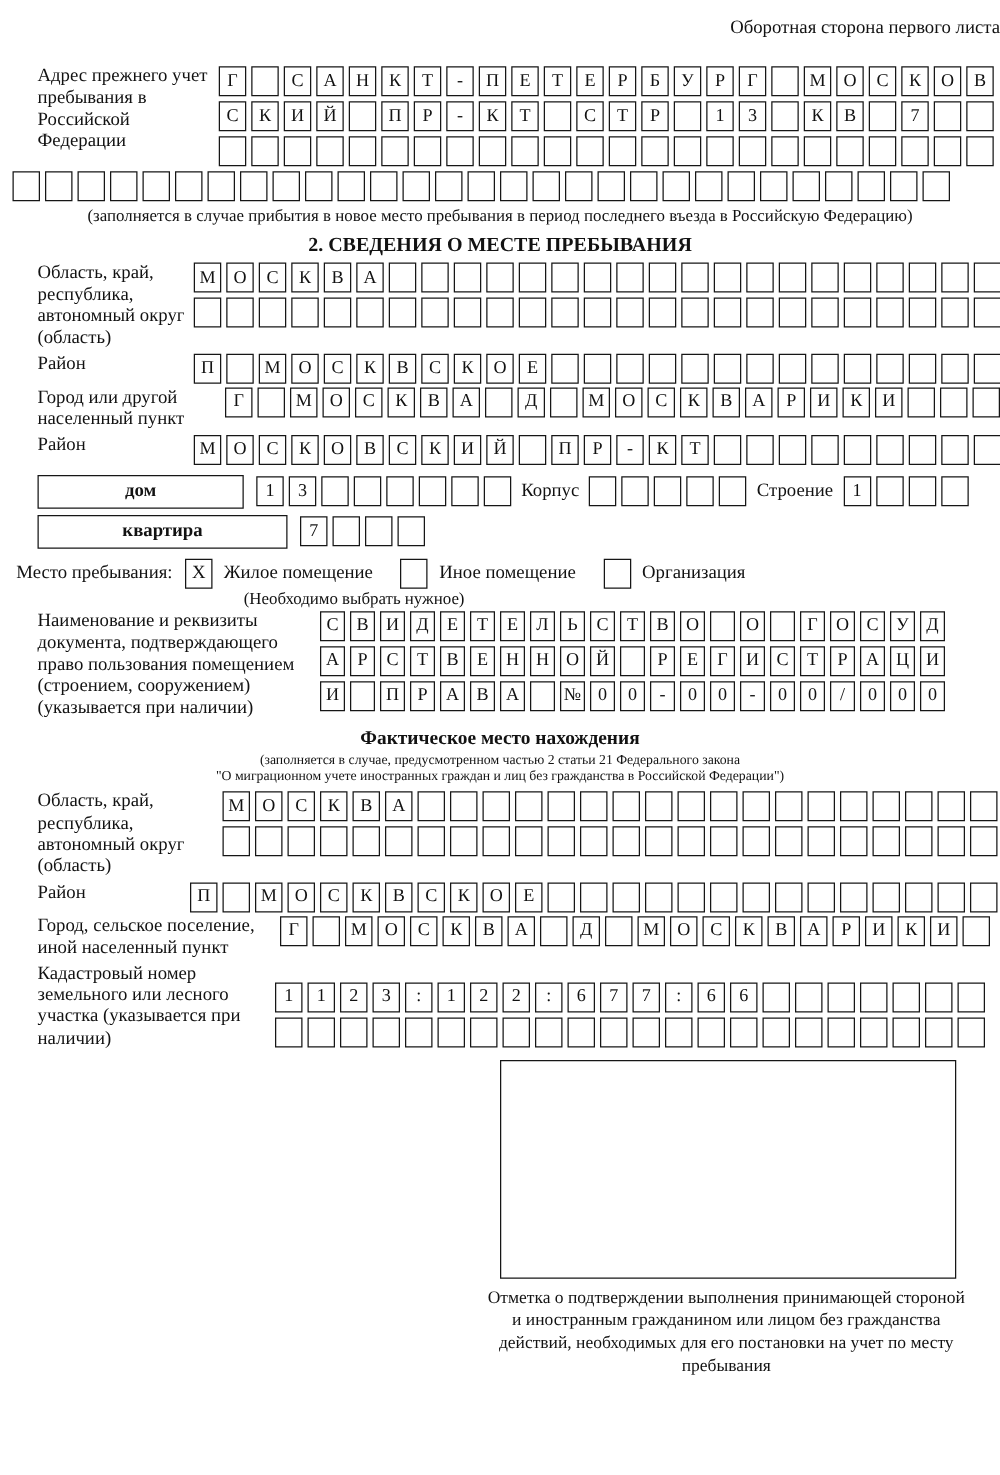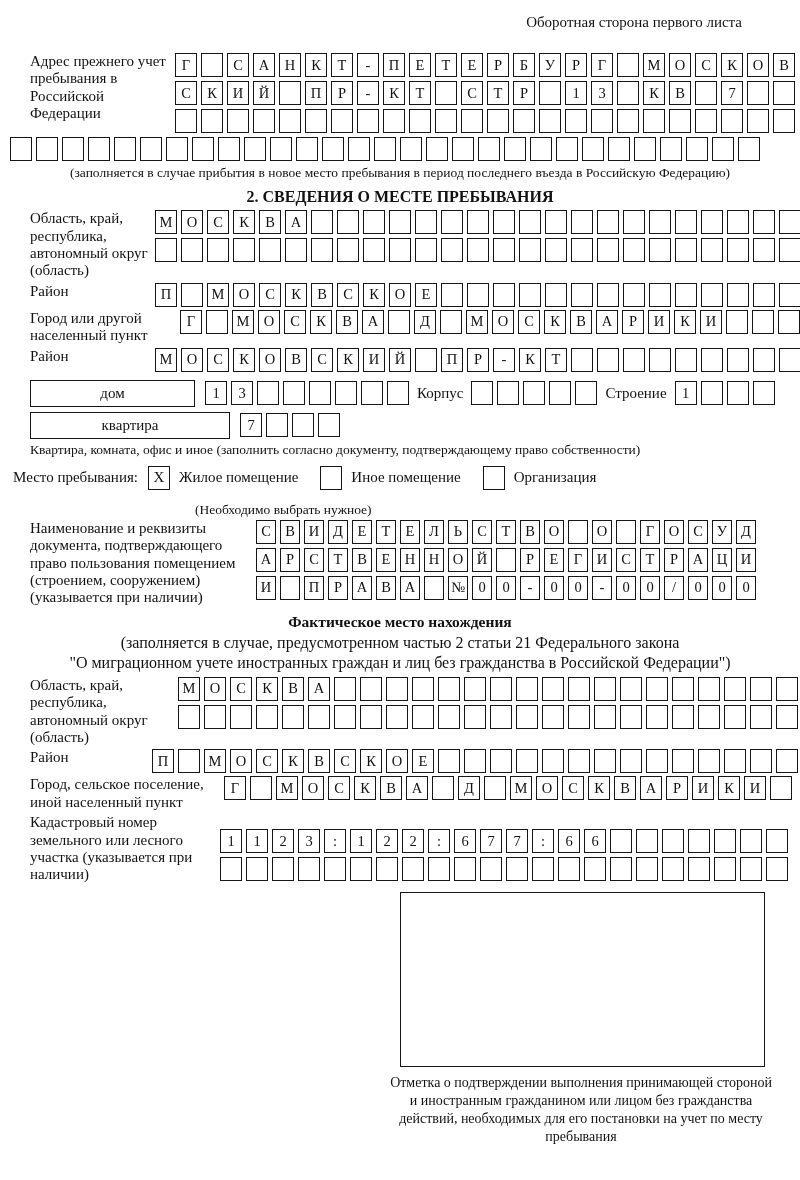--- a/index.html
+++ b/index.html
@@ -1,19 +1,19 @@
 <!DOCTYPE html>
 <html><head>
 <meta charset="utf-8">
 <style>
   html,body{margin:0;padding:0;background:#fff;}
   body{font-family:"Liberation Serif", serif;color:#121212;}
   .page{position:relative;width:800px;height:1180px;background:#fff;overflow:hidden;}
 
-  .header-note{margin-top:14px;padding-right:58px;text-align:right;font-size:15px;}
+  .header-note{margin-top:14px;text-align:right;font-size:15px;}
 
   .band{display:flex;align-items:flex-start;margin-left:30px;}
   .label{font-size:15px;line-height:1.16;flex-shrink:0;}
   .rows{display:flex;flex-direction:column;gap:4px;}
 
   .cellrow{display:flex;gap:4px;}
   .cell{box-sizing:border-box;width:22px;height:24px;border:1.5px solid #161616;
         display:flex;align-items:center;justify-content:center;
         font-size:14.5px;background:#fff;flex-shrink:0;}
   .cellrow.tight .cell{width:20px;}
@@ -39,34 +39,34 @@
   .cad-band .rows{padding-top:15px;}
 
   .region2{margin-top:4px;} .district2{margin-top:3px;} .city2{margin-top:3px;} .street2{margin-top:3px;}
   .doc-band{margin-top:2px;}
   .f-region{margin-top:4px;} .f-district{margin-top:3px;} .f-city{margin-top:3px;} .cad-band{margin-top:3px;}
 
   .inline-band{display:flex;align-items:center;margin-left:30px;}
   .house-band{margin-top:8px;}
   .apt-band{margin-top:5px;}
   .labelbox{box-sizing:border-box;border:1.5px solid #161616;height:27px;
-            display:flex;align-items:center;justify-content:center;font-size:15px;flex-shrink:0;}
+            display:flex;align-items:center;justify-content:center;font-size:15px;flex-shrink:0;font-weight:bold;}
   .house-labelbox{width:165px;margin-right:10px;}
   .apt-labelbox{width:200px;margin-right:10px;}
   .inline-label{font-size:15px;margin:0 8px;}
 
   .stay-band{margin-top:8px;margin-left:13px;}
   .stay-band .inline-label{margin:0 10px 0 0;}
   .checkbox{box-sizing:border-box;width:22px;height:24px;border:1.5px solid #161616;
             display:flex;align-items:center;justify-content:center;font-size:15px;flex-shrink:0;}
   .opt-label{font-size:15px;margin:0 22px 0 9px;}
-  .stay-note{margin-left:195px;margin-top:12px;}
+  .stay-note{margin-left:195px;margin-top:0;}
 
   .f-title{margin-top:6px;text-align:center;font-weight:bold;font-size:15.5px;}
-  .f-note{margin-top:2px;text-align:center;font-size:16px;line-height:1.25;}
+  .f-note{margin-top:2px;text-align:center;font-size:11px;line-height:1.25;}
 
   .stamp-box{box-sizing:border-box;margin:8px 0 0 400px;width:365px;height:175px;border:1.5px solid #161616;}
   .stamp-caption{margin:7px 0 0 385px;width:392px;text-align:center;font-size:14px;line-height:1.3;}
 </style>
 </head>
 <body>
 
 <div class="page">
 
   <div class="header-note">Оборотная сторона первого листа</div>
@@ -372,21 +372,20 @@
 
   <div class="inline-band apt-band">
     <div class="labelbox apt-labelbox">квартира</div>
     <div class="cellrow">
         <span class="cell">7</span>
         <span class="cell"></span>
         <span class="cell"></span>
         <span class="cell"></span>
       </div>
   </div>
-  <div class="note indent">Квартира, комната, офис и иное (заполнить согласно документу, подтверждающему право собственности)</div>
 
   <div class="inline-band stay-band">
     <div class="inline-label">Место пребывания:</div>
     <div class="checkbox">X</div>
     <div class="opt-label">Жилое помещение</div>
     <div class="checkbox"></div>
     <div class="opt-label">Иное помещение</div>
     <div class="checkbox"></div>
     <div class="opt-label">Организация</div>
   </div>

